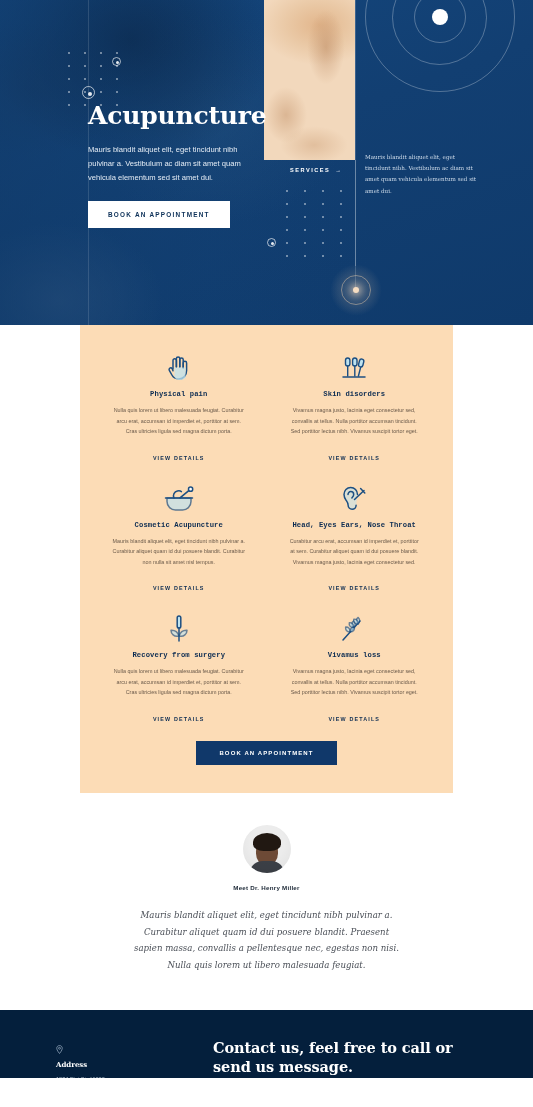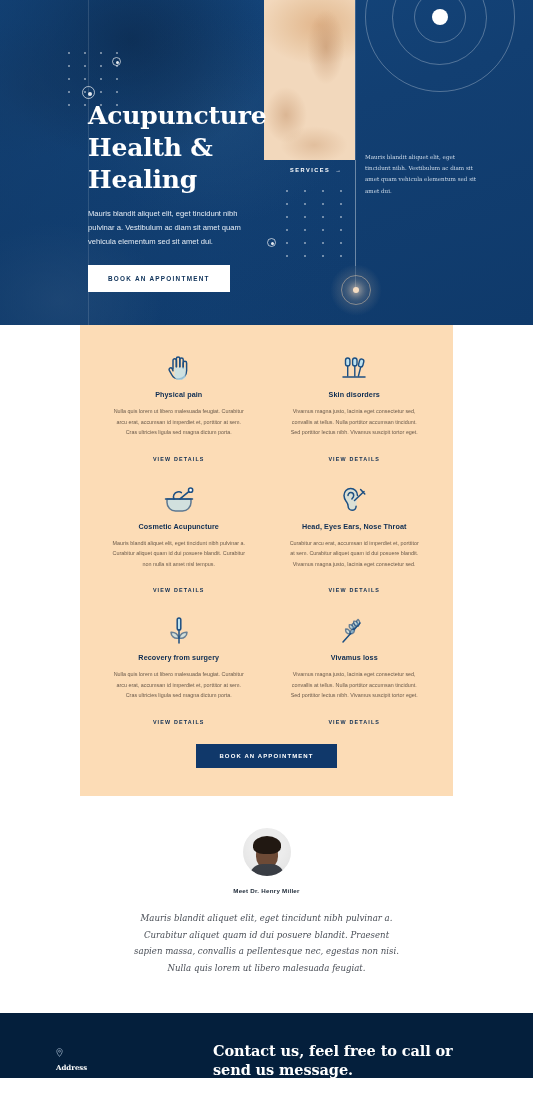--- a/index.html
+++ b/index.html
@@ -170,21 +170,21 @@
     row-gap: 14px;
   }
   .svc-card { text-align: center; padding: 4px 4px 0; }
   .svc-icon {
     height: 34px;
     display: flex; align-items: center; justify-content: center;
     margin-bottom: 5px;
   }
   .svc-icon svg { display: block; }
   .svc-title {
-    font-family: Liberation Sans, sans-serif;
+    font-family: Liberation Mono, monospace;
     font-weight: 700;
     font-size: 7.2px;
     color: #0c2c52;
     margin-bottom: 7px;
     letter-spacing: .1px;
   }
   .svc-body {
     font-size: 5.4px;
     line-height: 1.95;
     color: #6b5a4a;
@@ -390,21 +390,20 @@
     <div class="glow-stem"></div>
     <div class="glow-wrap">
       <div class="glow-ring"></div>
       <div class="glow-ring2"></div>
       <div class="glow-core"></div>
     </div>
 
     <div class="hero-content">
       <h1 class="hero-title">
         <span>Acupuncture</span><br>
-        <span>Health &amp; Healing</span>
       </h1>
       <p class="hero-sub">Mauris blandit aliquet elit, eget tincidunt nibh pulvinar a. Vestibulum ac diam sit amet quam vehicula elementum sed sit amet dui.</p>
       <button class="hero-btn">BOOK AN APPOINTMENT</button>
     </div>
 
     <a class="services-link">
       <span>SERVICES</span><span class="arr">→</span>
     </a>
 
     <p class="hero-right-text">Mauris blandit aliquet elit, eget tincidunt nibh. Vestibulum ac diam sit amet quam vehicula elementum sed sit amet dui.</p>

